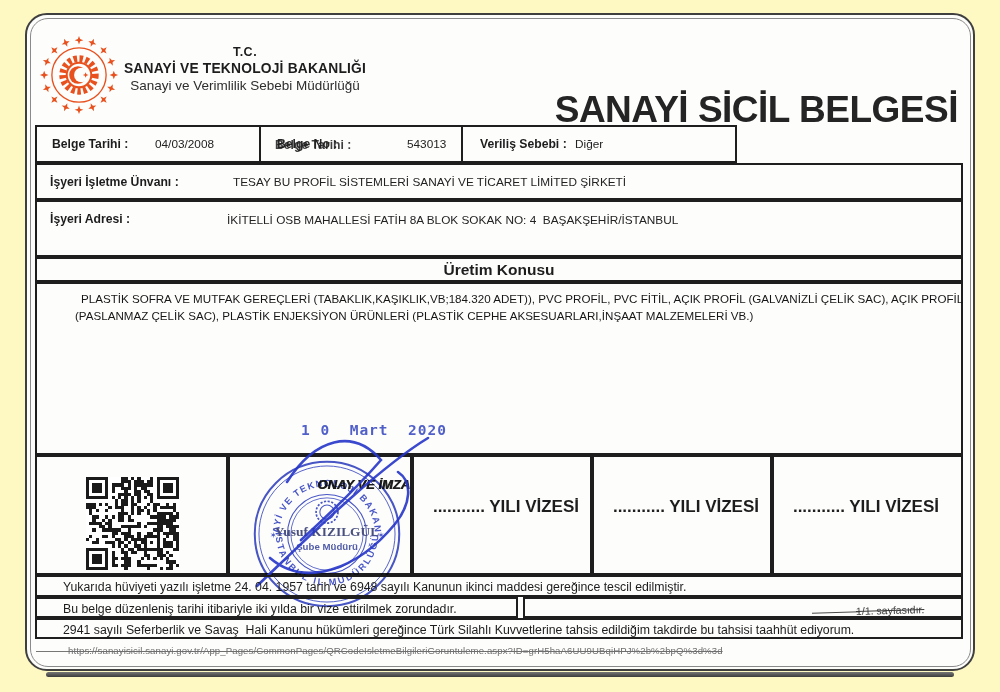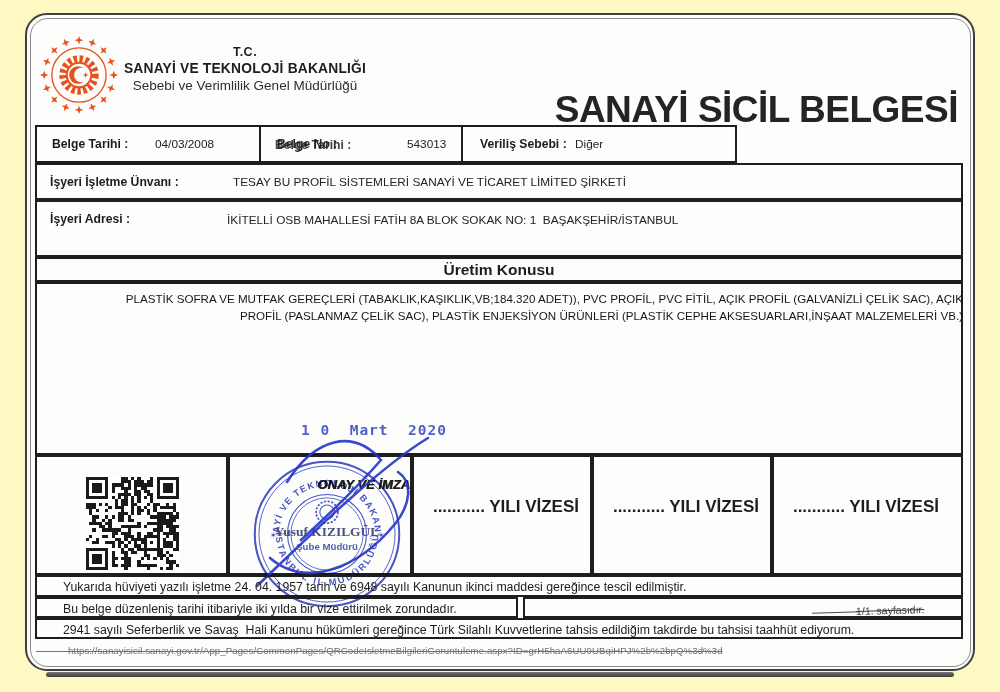--- a/index.html
+++ b/index.html
@@ -24,21 +24,21 @@
 
   
   .cell { position:absolute; border:2px solid #1e1e1e; background:transparent; }
   .lbl { font-weight:700; font-size:12.2px; white-space:pre; }
   .val { font-size:11.8px; color:#222; white-space:pre; }
   .vmid { position:absolute; top:50%; transform:translateY(-50%); }
 
   
   #uretim-heading { text-align:center; font-weight:700; font-size:15.5px; line-height:22px; }
   #uretim-body { position:absolute; left:38px; top:7px; width:888px; font-size:11.6px;
-                 line-height:1.45; color:#161616; text-indent:6px; white-space:pre-wrap;text-align:right; }
+                 line-height:1.45; color:#161616; text-indent:6px; white-space:pre-wrap; }
 
   
   .vize-cell { text-align:left; padding-top:20px; font-weight:700; font-size:17px; white-space:pre; }
   #onay-heading { position:absolute; left:0; top:20px; width:100%; text-align:right;
                   font-weight:700; font-size:13px; text-shadow:.6px 0 0 #222;font-style:italic; }
 
   
   .foot-text { font-size:12.3px; padding:3px 26px; line-height:15px; white-space:pre-wrap; }
   #page-note { position:absolute; left:856px; top:604px; font-size:10.5px; color:#3a3a3a;
                text-decoration:line-through; transform:rotate(-1.6deg); white-space:pre; }
@@ -87,21 +87,21 @@
     <circle cx="42" cy="42" r="16" fill="none" stroke="#E8511E" stroke-width="6.5" stroke-dasharray="3.4 2.4"></circle>
     <circle cx="42" cy="42" r="12" fill="none" stroke="#E8511E" stroke-width="2"></circle>
     <circle cx="41" cy="42" r="8.6" fill="#E8511E"></circle>
     <circle cx="44.4" cy="42" r="7.2" fill="#fdfdfc"></circle>
     <path d="M48.5,39.4 L49.3,41.3 L51.3,42 L49.3,42.7 L48.5,44.6 L47.7,42.7 L45.7,42 L47.7,41.3 Z" fill="#E8511E"></path>
   </svg>
 
   <div class="agency-block">
     <div class="agency-l1">T.C.</div>
     <div class="agency-l2">SANAYİ VE TEKNOLOJİ BAKANLIĞI</div>
-    <div class="agency-l3">Sebebi ve Verimlilik Genel Müdürlüğü</div>
+    <div class="agency-l3">Sanayi ve Verimlilik Sebebi Müdürlüğü</div>
   </div>
 
   <div id="doc-title">SANAYİ SİCİL BELGESİ</div>
 
   <div class="cell" style="left:35px;top:125px;width:226px;height:38px">
     <span class="lbl vmid" style="left:15px">Belge Tarihi :</span>
     <span class="val vmid" style="left:118px">04/03/2008</span>
   </div>
   <div class="cell" style="left:259px;top:125px;width:204px;height:38px">
     <span class="lbl vmid" style="left:16px;opacity:.95">Belge No :</span>
@@ -112,21 +112,21 @@
     <span class="lbl vmid" style="left:17px">Veriliş Sebebi :</span>
     <span class="val vmid" style="left:112px">Diğer</span>
   </div>
 
   <div class="cell" style="left:35px;top:163px;width:928px;height:37px">
     <span class="lbl vmid" style="left:13px">İşyeri İşletme Ünvanı :</span>
     <span class="val vmid" style="left:196px">TESAY BU PROFİL SİSTEMLERİ SANAYİ VE TİCARET LİMİTED ŞİRKETİ</span>
   </div>
   <div class="cell" style="left:35px;top:200px;width:928px;height:57px">
     <span class="lbl" style="position:absolute;left:13px;top:10px">İşyeri Adresi :</span>
-    <span class="val" style="position:absolute;left:190px;top:11px">İKİTELLİ OSB MAHALLESİ FATİH 8A BLOK SOKAK NO: 1  BAŞAKŞEHİR/İSTANBUL</span>
+    <span class="val" style="position:absolute;left:190px;top:11px">İKİTELLİ OSB MAHALLESİ FATİH 8A BLOK SOKAK NO: 4  BAŞAKŞEHİR/İSTANBUL</span>
   </div>
 
   <div class="cell" style="left:35px;top:257px;width:928px;height:25px">
     <div id="uretim-heading">Üretim Konusu</div>
   </div>
   <div class="cell" style="left:35px;top:282px;width:928px;height:173px">
     <div id="uretim-body">PLASTİK SOFRA VE MUTFAK GEREÇLERİ (TABAKLIK,KAŞIKLIK,VB;184.320 ADET)), PVC PROFİL, PVC FİTİL, AÇIK PROFİL (GALVANİZLİ ÇELİK SAC), AÇIK PROFİL (PASLANMAZ ÇELİK SAC), PLASTİK ENJEKSİYON ÜRÜNLERİ (PLASTİK CEPHE AKSESUARLARI,İNŞAAT MALZEMELERİ VB.)</div>
   </div>
 
   <div class="cell" style="left:35px;top:455px;width:193px;height:120px"></div>

